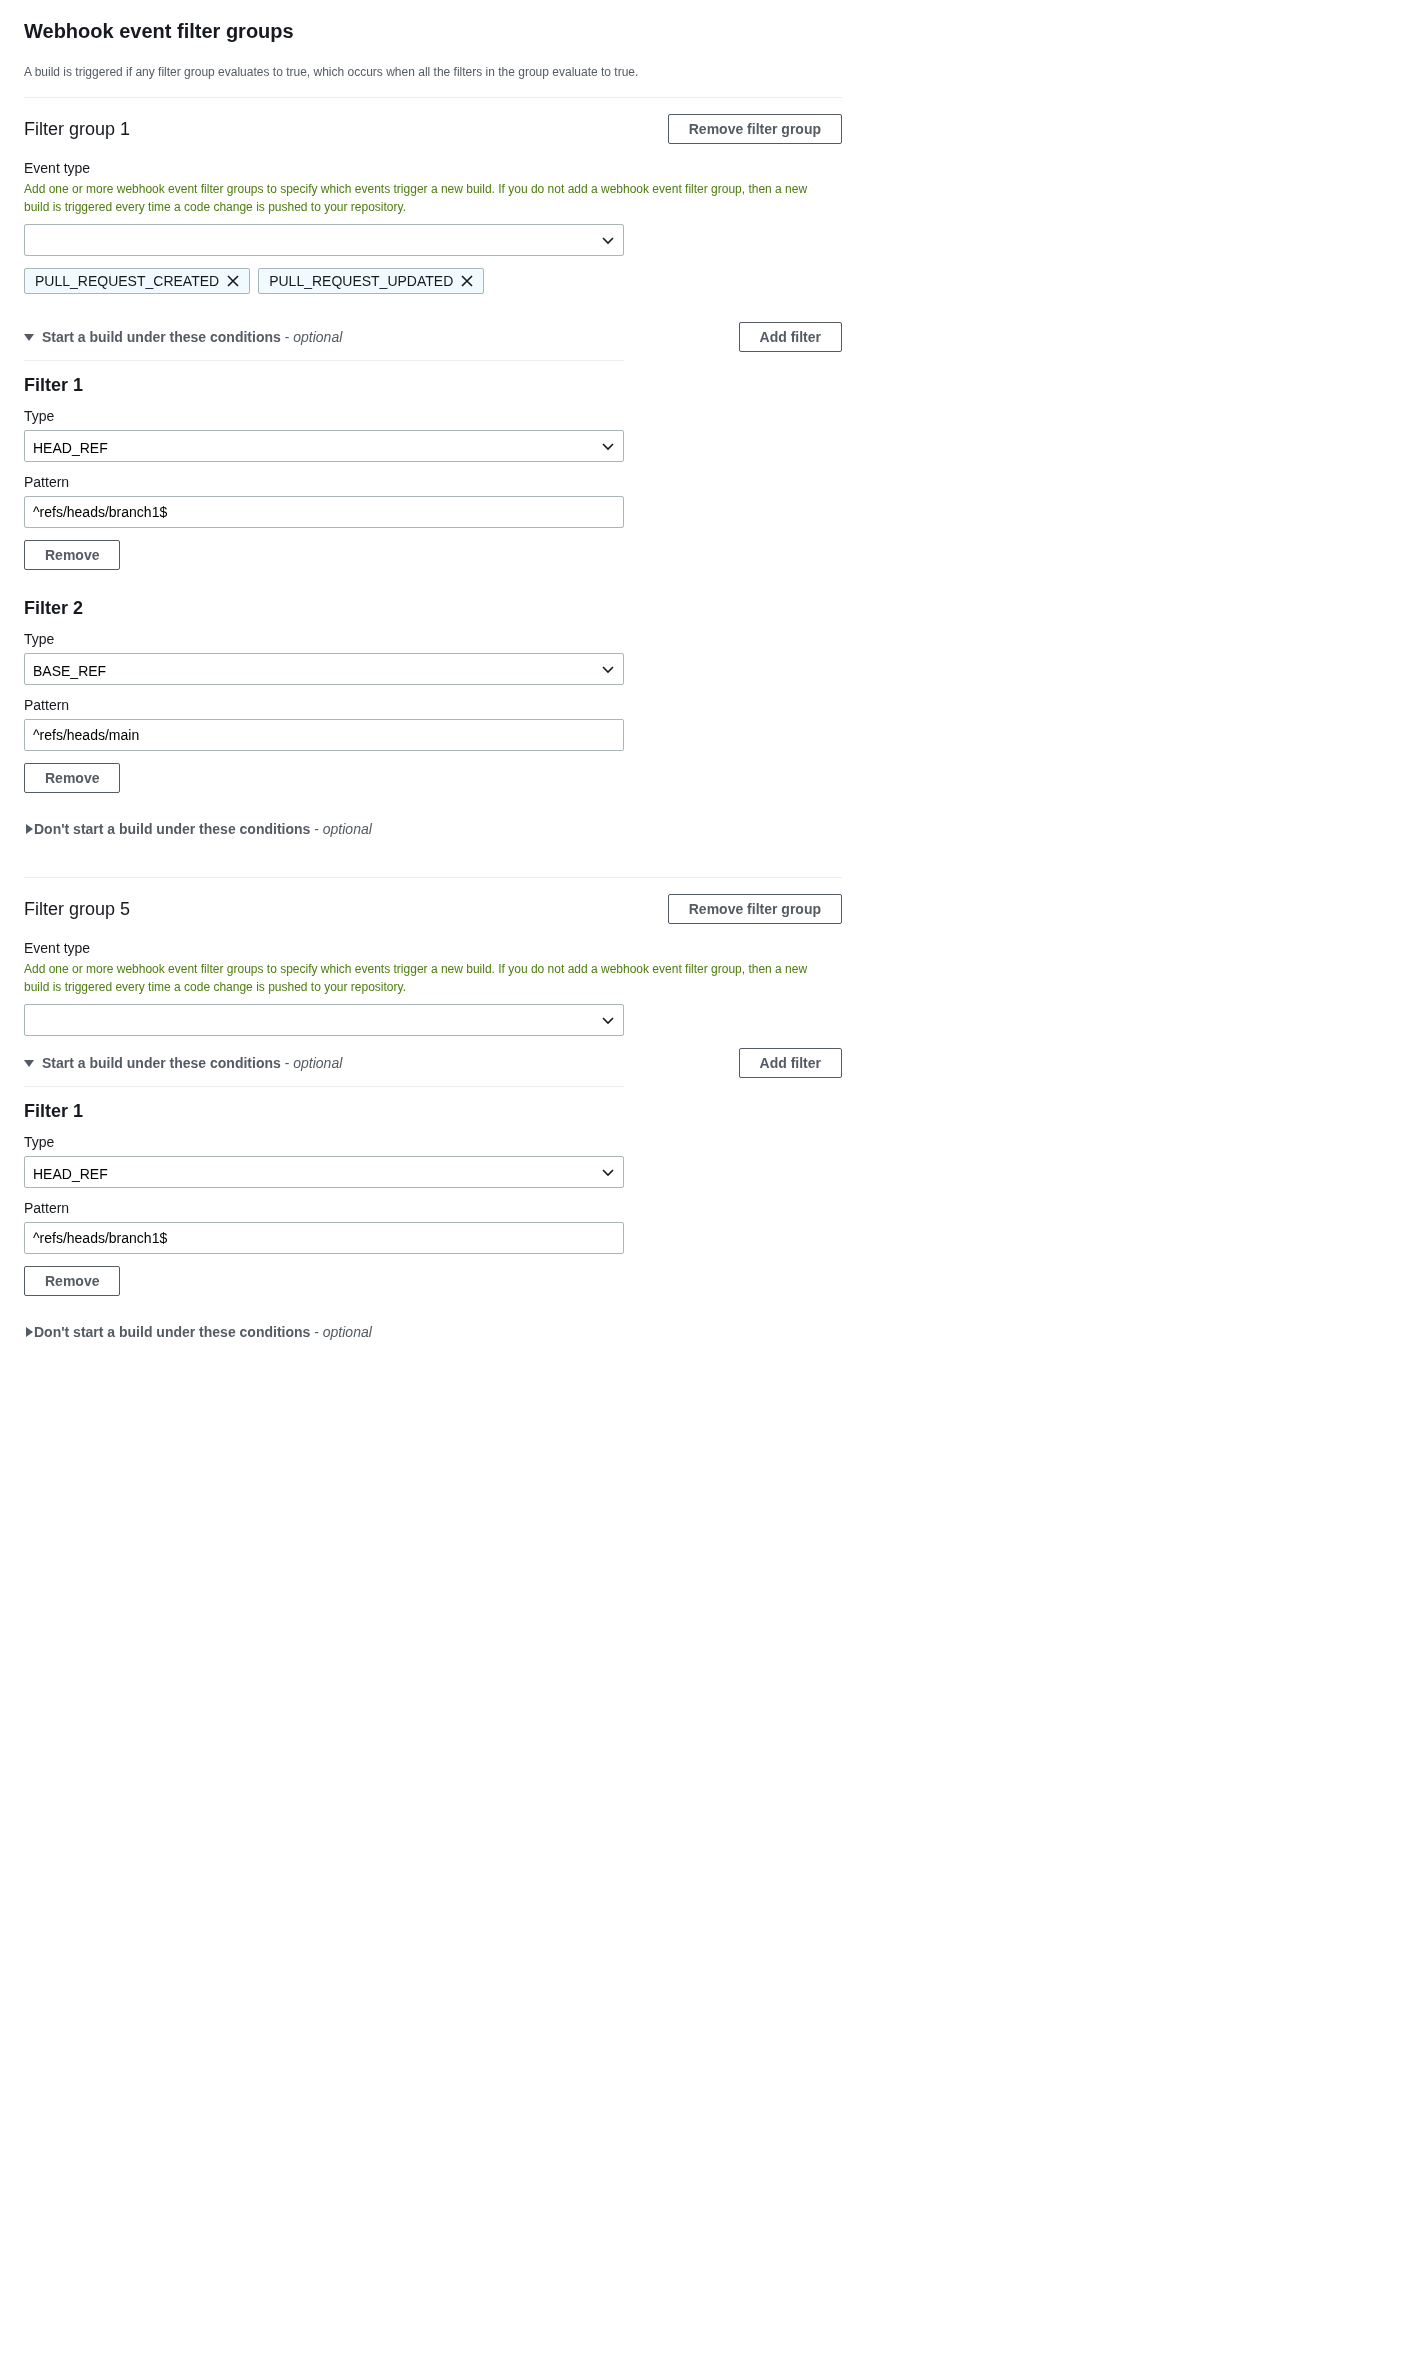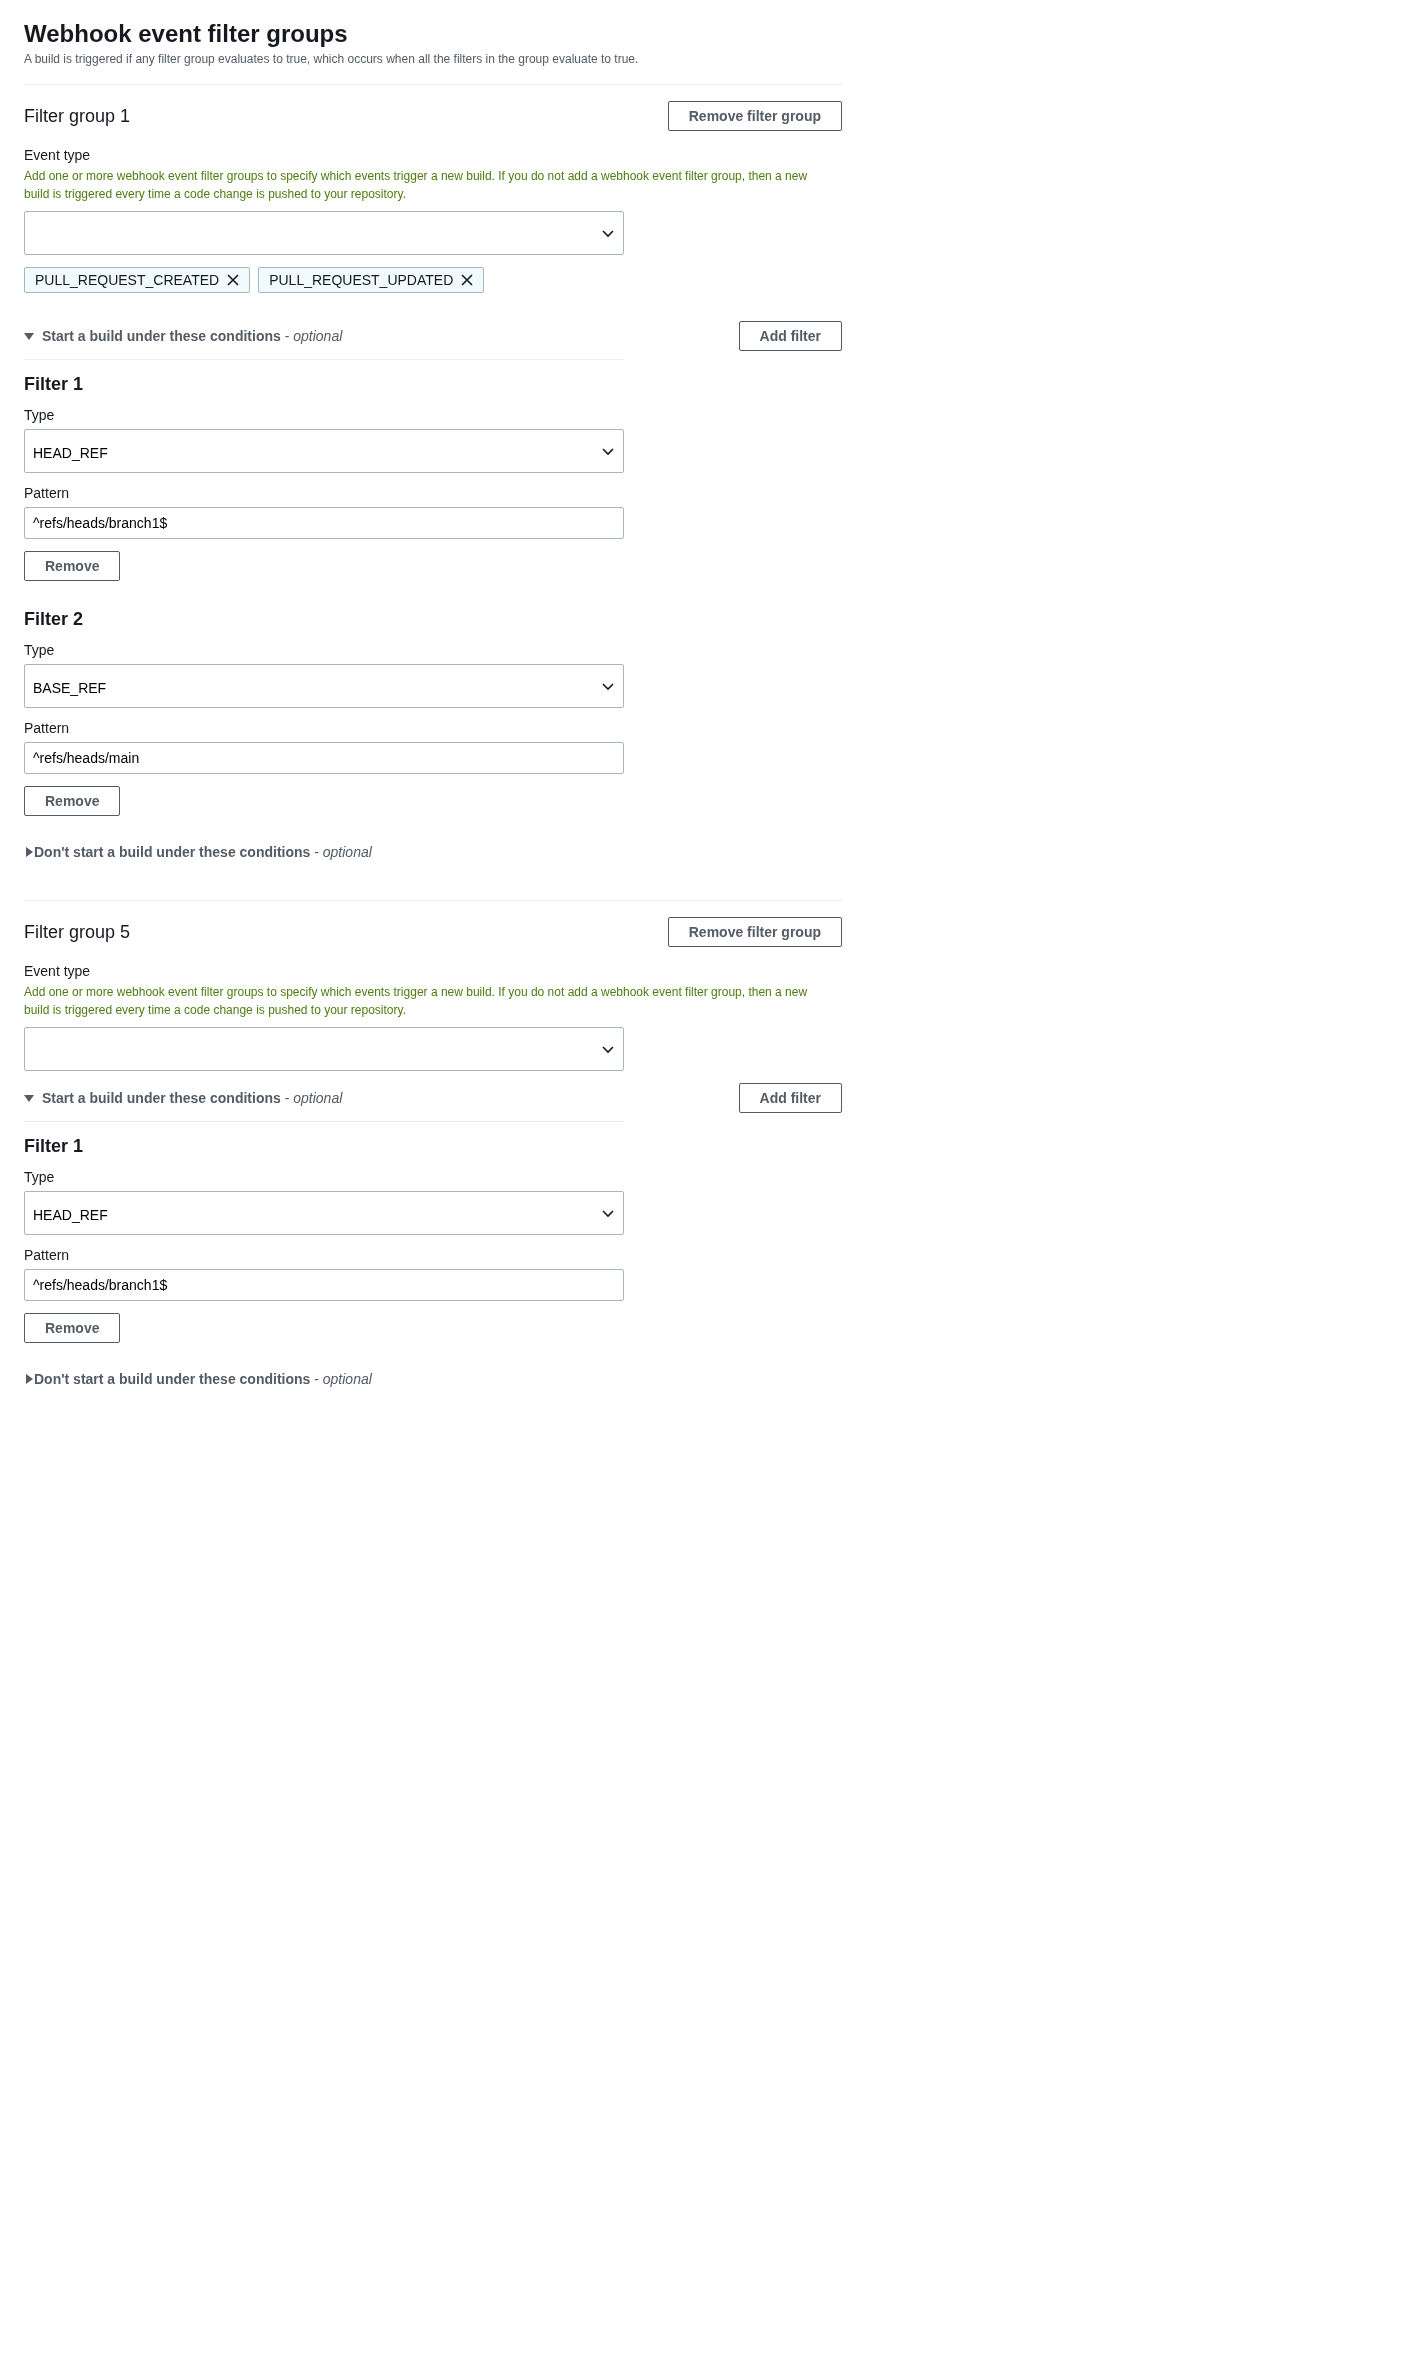--- a/index.html
+++ b/index.html
@@ -5,23 +5,23 @@
 * { box-sizing: border-box; margin: 0; padding: 0; }
 body {
   font-family: "Amazon Ember", "Helvetica Neue", Arial, sans-serif;
   font-size: 14px;
   color: #16191f;
   padding: 20px 24px;
   width: 866px;
   background: #fff;
 }
 .header-title {
-  font-size: 24px;
-  font-weight: 700;
-  margin-bottom: 4px;
+  font-size: 20px;
+  font-weight: 700;
+  margin-bottom: 22px;
 }
 .header-desc {
   font-size: 12px;
   color: #545b64;
   margin-bottom: 18px;
 }
 hr.section-divider {
   border: none;
   border-top: 1px solid #eaeded;
   margin: 0 0 16px 0;
@@ -62,21 +62,21 @@
   margin-bottom: 8px;
   max-width: 800px;
 }
 .select-wrap {
   position: relative;
   width: 600px;
   margin-bottom: 12px;
 }
 .select-input {
   width: 100%;
-  height: 44px;
+  height: 32px;
   border: 1px solid #aab7b8;
   border-radius: 2px;
   padding: 4px 30px 0 8px;
   font-size: 14px;
   background: #fff;
   font-family: inherit;
 }
 .select-caret {
   position: absolute;
   right: 10px;

